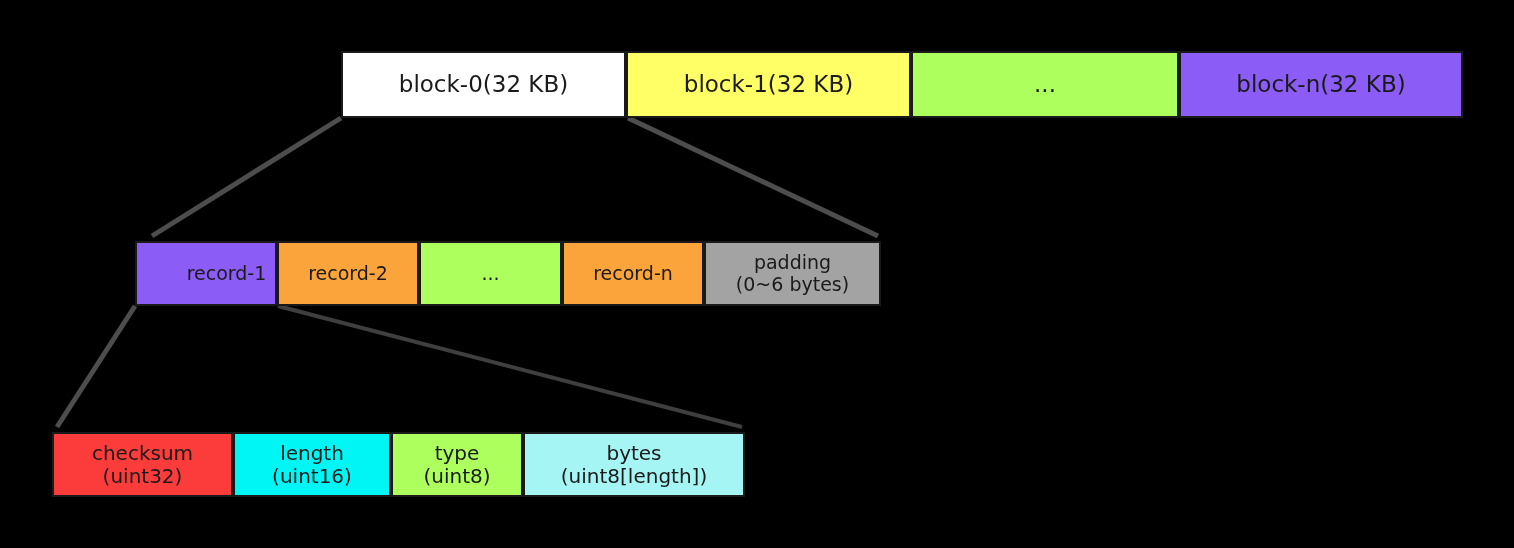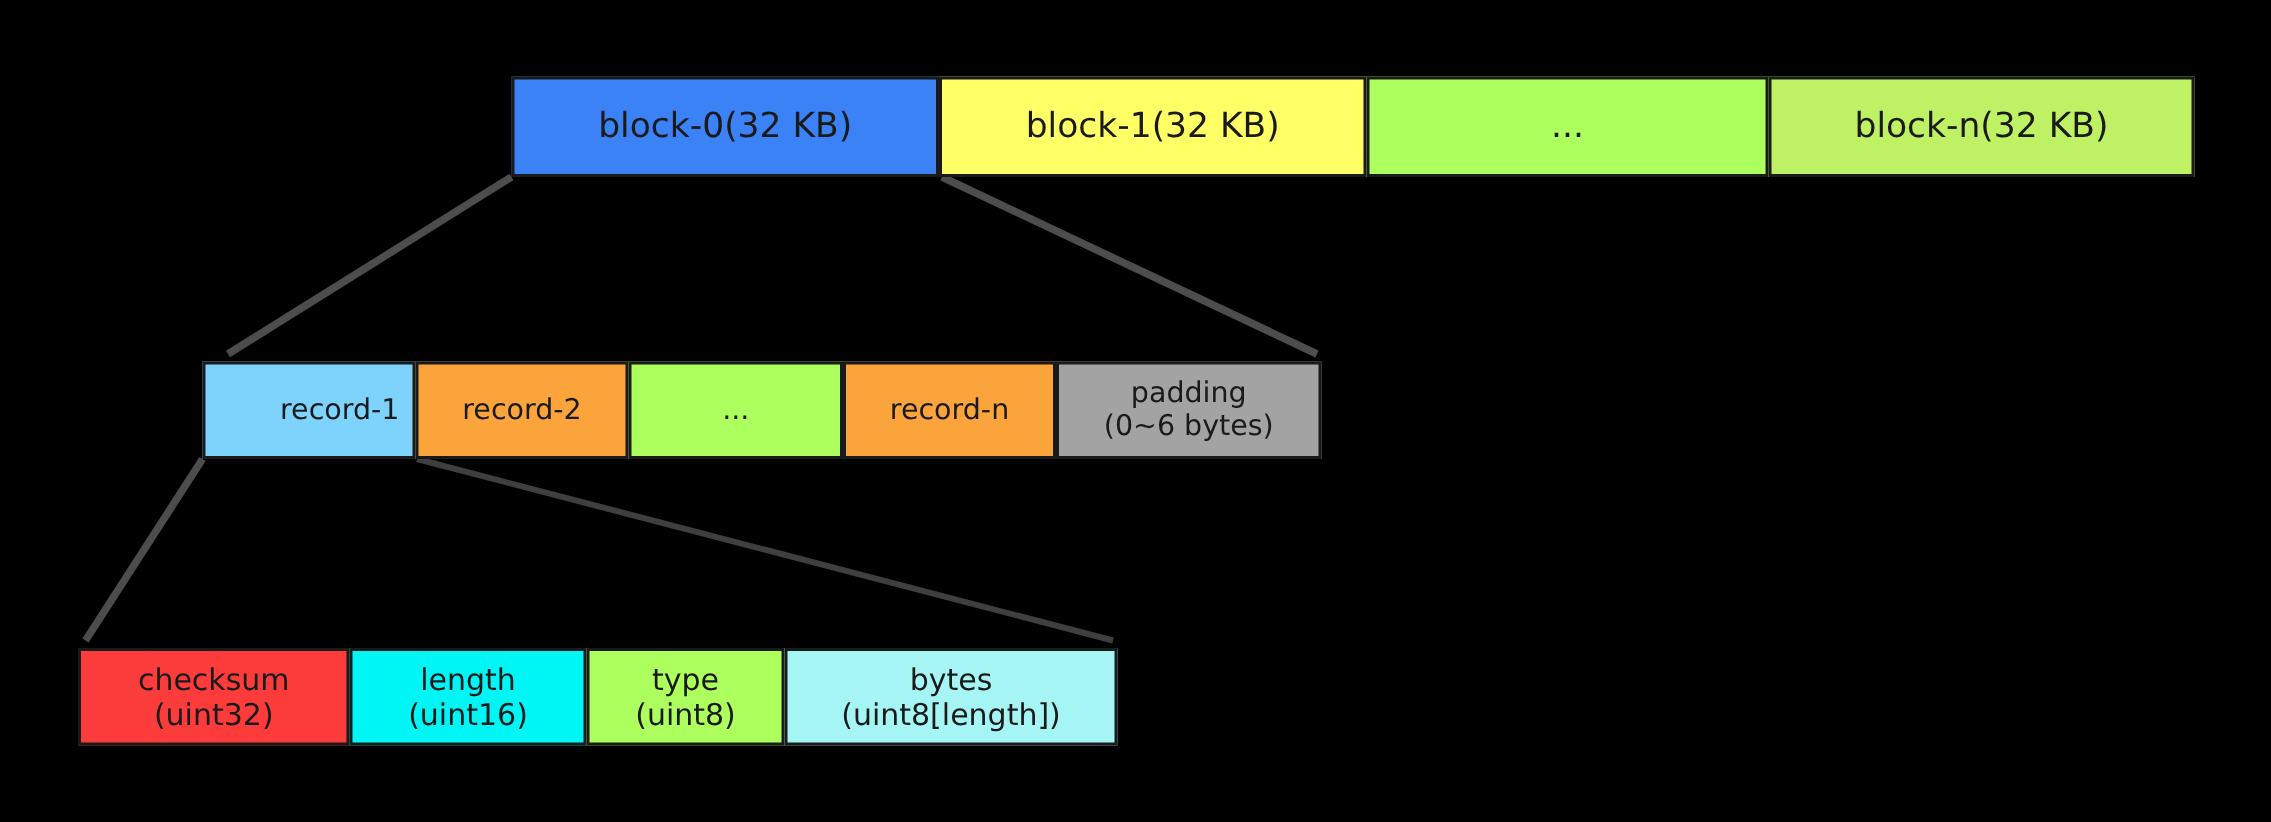--- a/index.html
+++ b/index.html
@@ -83,40 +83,40 @@
     <line x1="341" y1="118" x2="152" y2="236" stroke="#4d4d4d" stroke-width="5"></line>
 
     <line x1="628" y1="118" x2="878" y2="236" stroke="#4d4d4d" stroke-width="5"></line>
 
     <line x1="135" y1="306" x2="57" y2="427" stroke="#4d4d4d" stroke-width="5"></line>
 
     <line x1="278" y1="306" x2="742" y2="427" stroke="#3f3f3f" stroke-width="4"></line>
   </svg>
 
   <div class="row" id="row-blocks">
-    <div class="cell empty-l2" style="width: 285px; background-color: #3b82f6;">
+    <div class="cell empty-l2" style="width: 285px; background-color: #ffffff;">
       <span class="l1">block-0(32 KB)</span>
 
     </div>
     <div class="cell empty-l2" style="width: 285px; background-color: rgb(255, 255, 102);">
       <span class="l1">block-1(32 KB)</span>
 
     </div>
     <div class="cell empty-l2" style="width: 268px; background-color: rgb(173, 255, 94);">
       <span class="l1">...</span>
 
     </div>
-    <div class="cell empty-l2" style="width: 284px; background-color: #bef264;">
+    <div class="cell empty-l2" style="width: 284px; background-color: #8b5cf6;">
       <span class="l1">block-n(32 KB)</span>
 
     </div>
   </div>
 
   <div class="row" id="row-records">
-    <div class="cell empty-l2" style="width: 142px; background-color: #7dd3fc; padding-left: 41px;">
+    <div class="cell empty-l2" style="width: 142px; background-color: #8b5cf6; padding-left: 41px;">
       <span class="l1">record-1</span>
 
     </div>
     <div class="cell empty-l2" style="width: 142px; background-color: rgb(252, 164, 60);">
       <span class="l1">record-2</span>
 
     </div>
     <div class="cell empty-l2" style="width: 143px; background-color: rgb(173, 255, 94);">
       <span class="l1">...</span>
 

